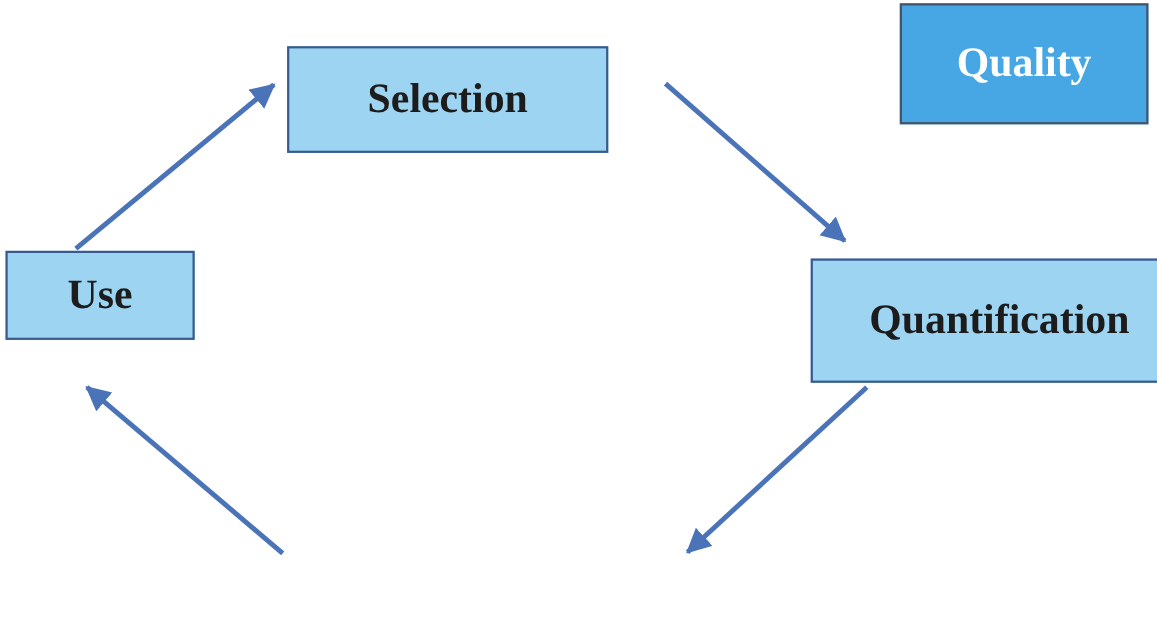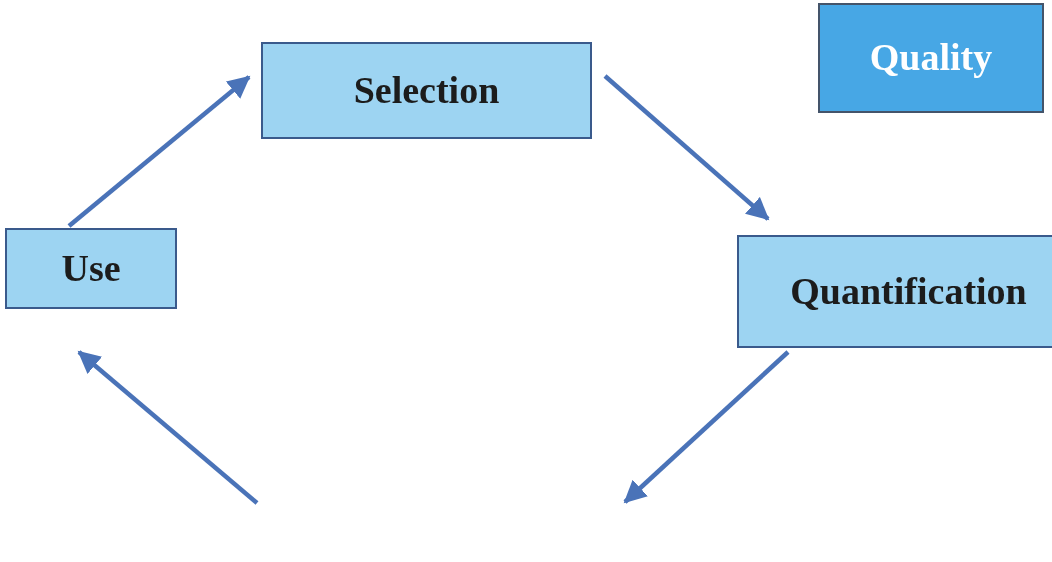--- a/index.html
+++ b/index.html
@@ -38,21 +38,21 @@
     align-items: center;
     justify-content: center;
     text-align: right;
     font-weight: bold;
     font-size: 38px;
     line-height: 1.25;
     background: var(--box-fill, #9dd4f2);
     border: 2px solid var(--box-border, #3a5a8c);
     color: var(--text-dark, #1c1c1c);
   }
-  .box--selection      { left: 261px; top: 42px;  width: 331px; height: 97px; }
+  .box--selection      { left: 261px; top: 42px;  width: 292px; height: 97px; }
   .box--use            { left: 5px;   top: 228px; width: 172px; height: 81px; }
   .box--quantification { left: 705px; top: 235px; width: 343px; height: 113px; margin-left: 32px; }
   .box--distribution   { left: 262px; top: 445px; width: 345px; height: 112px; }
   .box--qa {
     left: 818px; top: 3px; width: 226px; height: 110px;
     background: var(--qa-fill, #47a7e5);
     border: 2px solid var(--qa-border, #44546a);
     color: var(--text-light, #ffffff);
     line-height: 1.2;
   }

